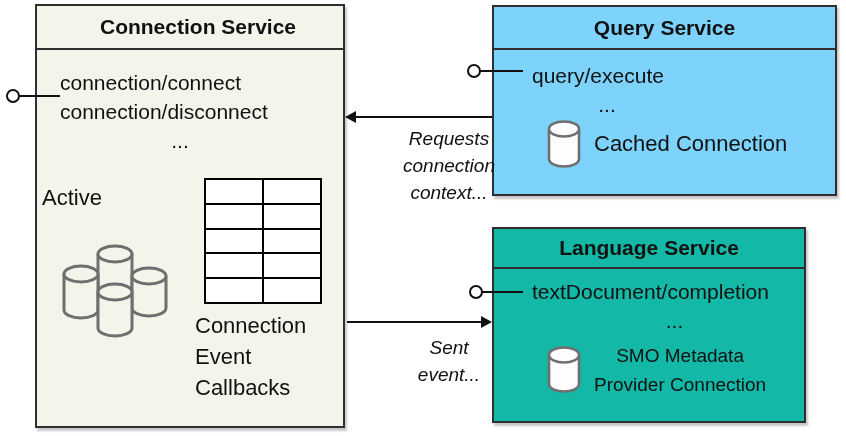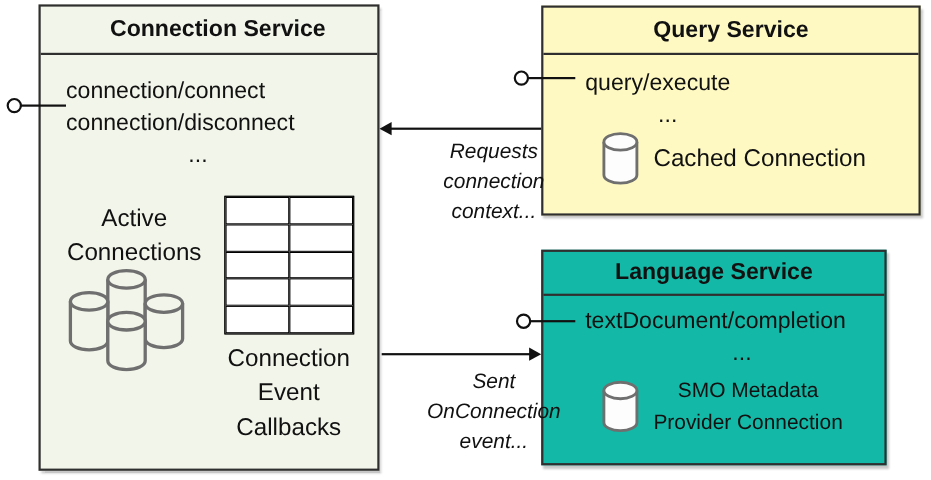--- a/index.html
+++ b/index.html
@@ -13,29 +13,29 @@
     border:2px solid #2f2f2f;
     box-shadow:2px 3px 2px rgba(0,0,0,0.22);
   }
   .box-header {
     box-sizing:border-box; width:100%;
     border-bottom:2px solid #2f2f2f;
     font-weight:bold; text-align:center;
   }
   .conn-box { left:35px; top:4px; width:310px; height:424px; background:#f2f5ea; }
   .conn-box .box-header { height:44px; line-height:42px; font-size:21px;padding-left:16px; }
-  .query-box { left:492px; top:5px; width:345px; height:191px; background:#fef9c3; }
+  .query-box { left:492px; top:5px; width:345px; height:191px; background:#7dd3fc; }
   .query-box .box-header { height:43px; line-height:41px; font-size:21px; }
   .lang-box { left:492px; top:227px; width:314px; height:196px; background:#14b8a6; }
   .lang-box .box-header { height:40px; line-height:38px; font-size:21px; }
 
   .abs { position:absolute; }
   .methods { font-size:21px; line-height:29px; }
   .methods .ell { text-align:center; }
-  .center-label { text-align:center; }
+  .center-label { text-align:left; }
 
   
   .cb-table {
     position:absolute; display:grid;
     grid-template-columns:1fr 1fr; grid-template-rows:repeat(5,1fr);
     border:1px solid #000; background:#000;
   }
   .cb-table .cell { border:1px solid #000; background:#ffffff; }
 
   
@@ -71,21 +71,20 @@
     <div class="box-header">Connection Service</div>
 
     <div class="abs methods" style="left:23px; top:62px; width:240px;">
       <div>connection/connect</div>
       <div>connection/disconnect</div>
       <div class="ell">...</div>
     </div>
 
     <div class="abs center-label" style="left:5px; top:176px; width:160px; font-size:22px; line-height:31px;">
       <div>Active</div>
-      <div>Connections</div>
     </div>
 
     <svg class="abs" style="left:22px; top:238px;" width="112" height="94" viewBox="0 0 112 94">
       <g stroke="#6f6f6f" stroke-width="3" fill="#f2f5ea">
         <path d="M39,10 L39,68 A17,8 0 0 0 73,68 L73,10"></path>
         <ellipse cx="56" cy="10" rx="17" ry="8"></ellipse>
         <path d="M5,30 L5,66 A17,8 0 0 0 39,66 L39,30"></path>
         <ellipse cx="22" cy="30" rx="17" ry="8"></ellipse>
         <path d="M73,32 L73,64 A17,8 0 0 0 107,64 L107,32"></path>
         <ellipse cx="90" cy="32" rx="17" ry="8"></ellipse>
@@ -169,17 +168,16 @@
   <div class="flow-label" style="left:352px; top:125px; width:130px;">
     <div>Requests</div>
     <div>connection</div>
     <div>context...</div>
   </div>
 
   <div class="hline" style="left:347px; top:321px; width:135px;"></div>
   <div class="arrowhead-right" style="left:481px; top:316px;"></div>
   <div class="flow-label" style="left:352px; top:334px; width:130px;">
     <div>Sent</div>
-    <div>OnConnection</div>
     <div>event...</div>
   </div>
 
 </div>
 
 </body></html>

